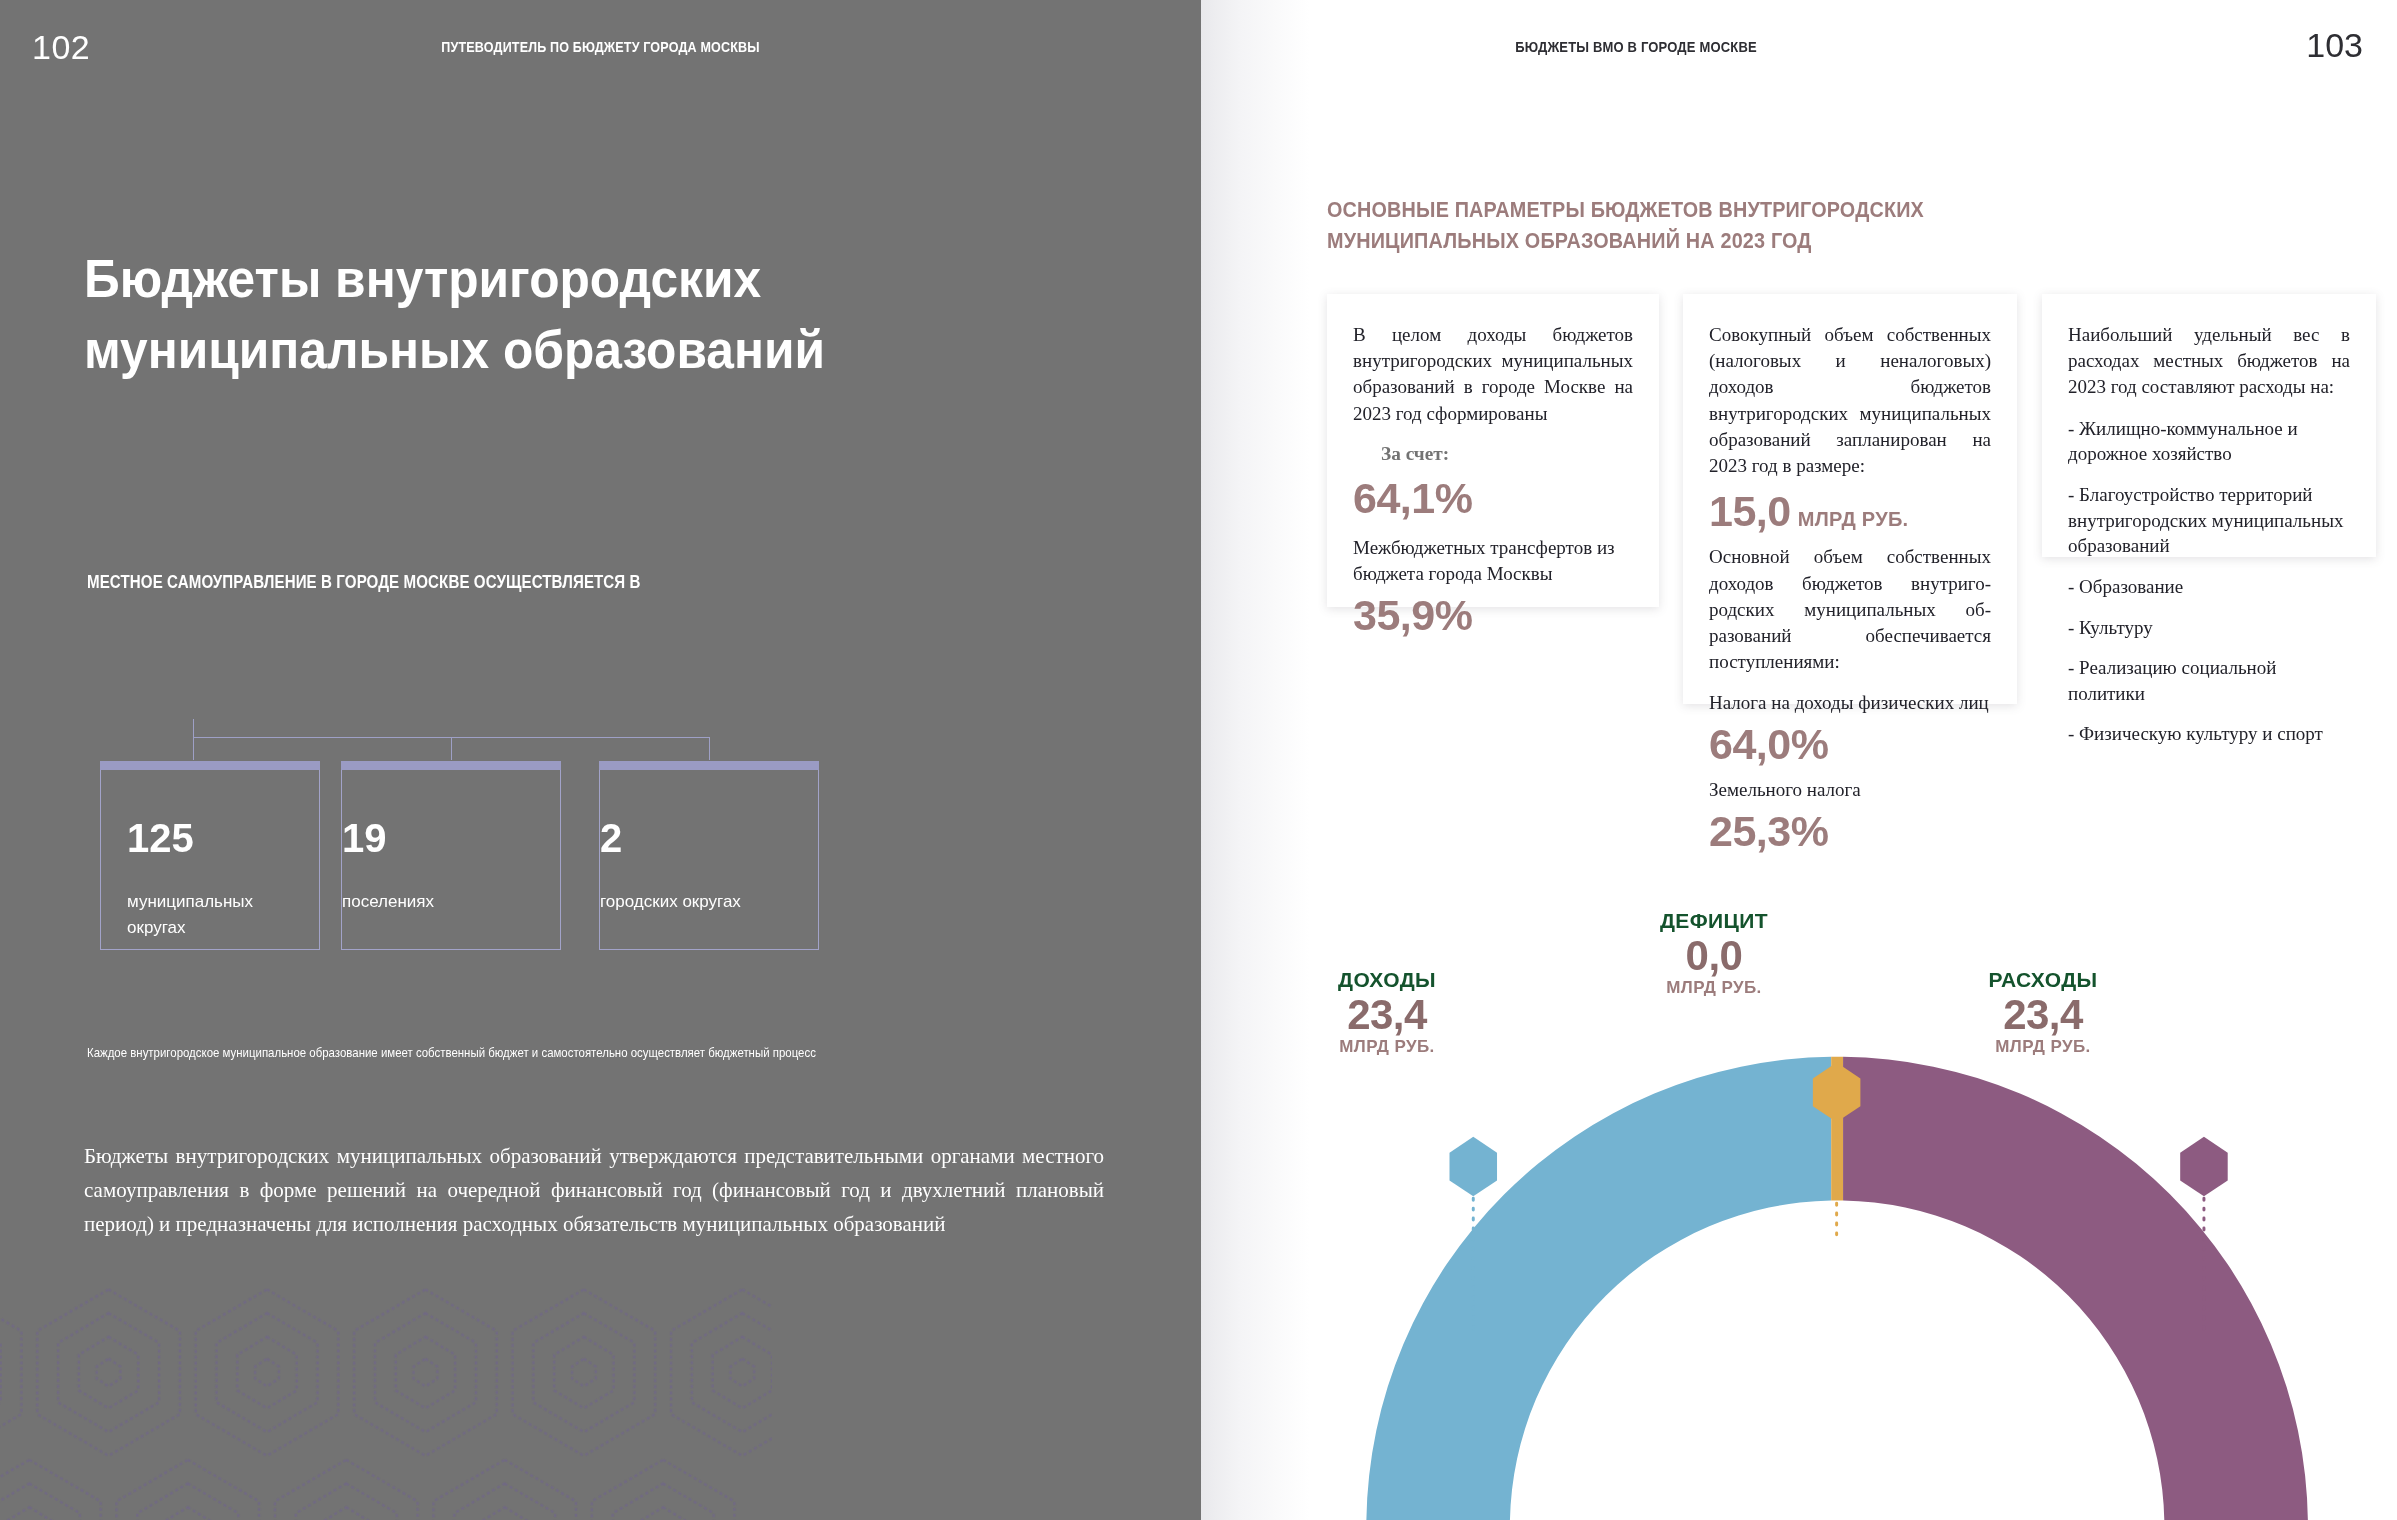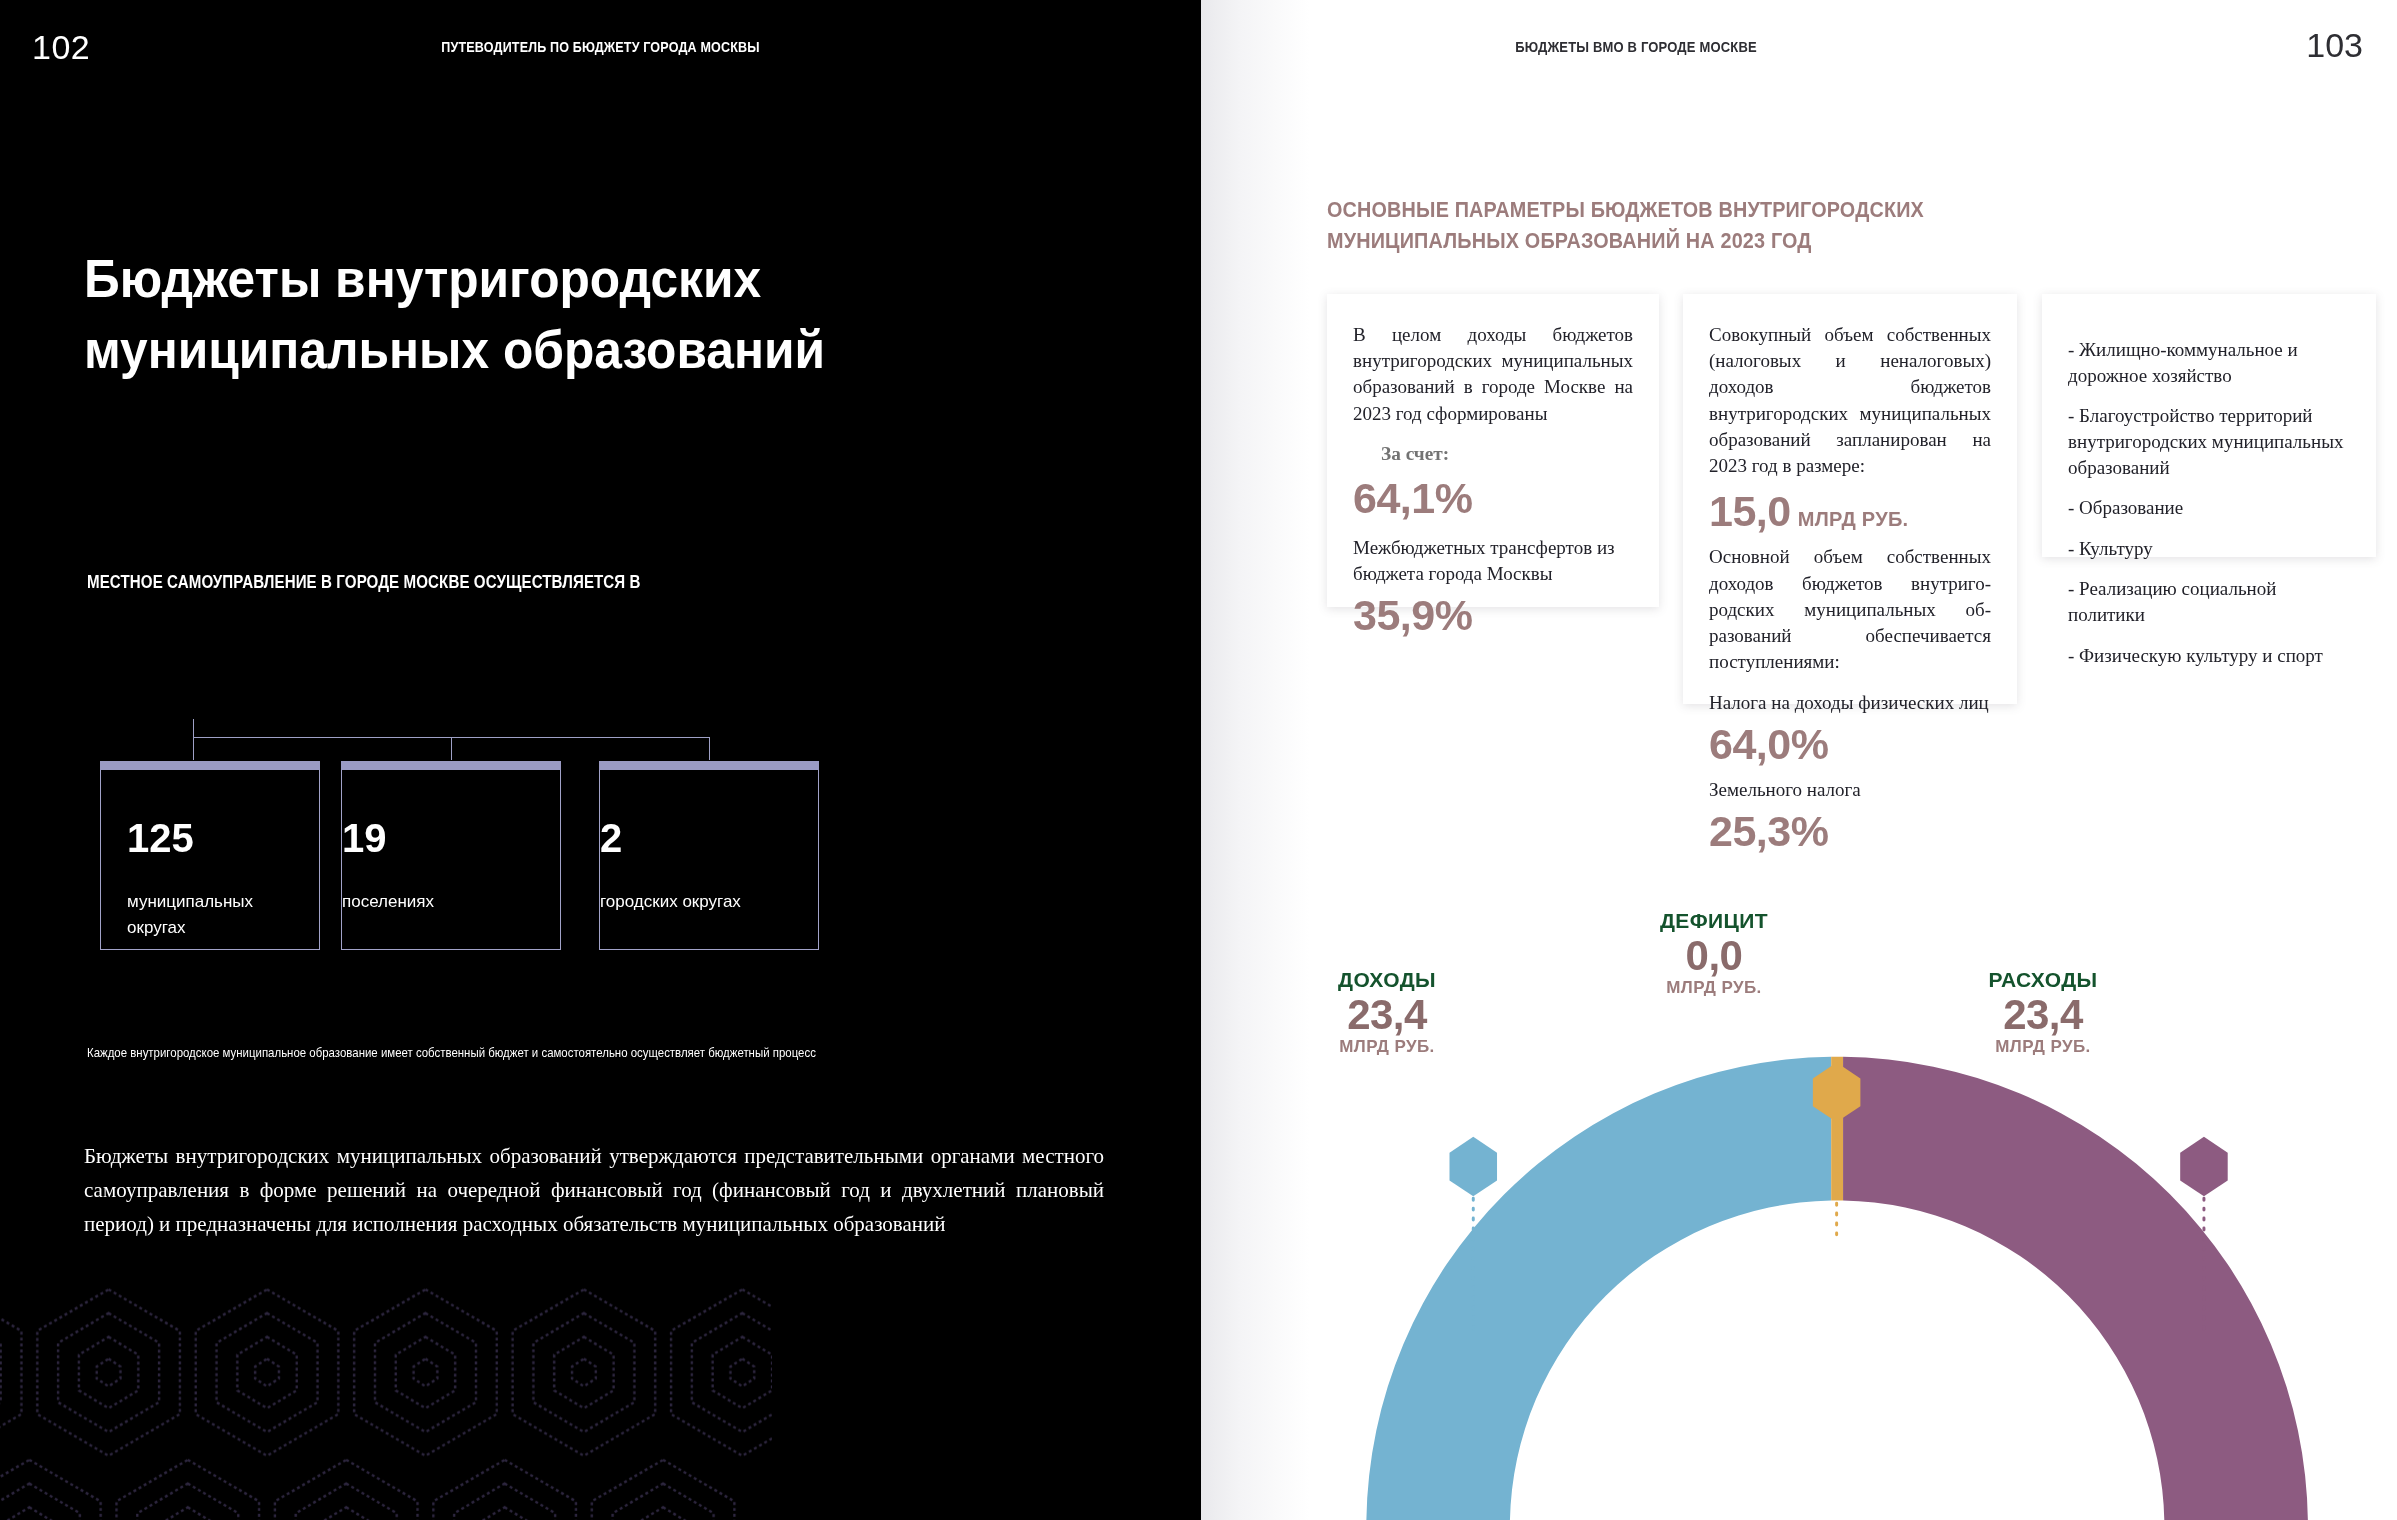--- a/index.html
+++ b/index.html
@@ -6,21 +6,21 @@
   html,body { width:2398px; height:1521px; overflow:hidden; }
   body {
     font-family:"Liberation Sans", sans-serif;
     background:#ffffff;
     position:relative;
   }
 
   
   .left-page{
     position:absolute; left:0; top:0; width:1201px; height:1521px;
-    background:#000000; overflow:hidden;
+    background:#737373; overflow:hidden;
   }
   .hex-deco{
     position:absolute; left:-40px; bottom:-119px; width:812px; height:416px;
     opacity:.55; pointer-events:none;
   }
   .lp-pagenum{
     position:absolute; left:32px; top:28px;
     font-family:"Liberation Sans Narrow","Liberation Sans",sans-serif;
     font-size:34px; color:#ffffff; font-weight:400; letter-spacing:0.5px;
   }
@@ -280,20 +280,21 @@
         <span>15,0</span><span class="unit">млрд руб.</span>
       </div>
       <div class="ctxt cgap-s">Основной объем собственных доходов бюджетов внутриго­родских  муниципальных об­разований  обеспечивается поступлениями:</div>
       <div class="ctxt noj cgap">Налога на доходы физических лиц</div>
       <div class="pct">64,0%</div>
       <div class="ctxt noj cgap-s">Земельного налога</div>
       <div class="pct">25,3%</div>
     </div>
 
     <div class="card k3">
+      <div class="ctxt">Наибольший удельный вес в расходах местных бюджетов на 2023 год составляют рас­ходы на:</div>
       <div class="bullet">- Жилищно-коммунальное и дорожное хозяйство</div>
       <div class="bullet">- Благоустройство террито­рий внутригородских муни­ципальных образований</div>
       <div class="bullet">- Образование</div>
       <div class="bullet">- Культуру</div>
       <div class="bullet">- Реализацию социальной политики</div>
       <div class="bullet">- Физическую культуру и спорт</div>
     </div>
   </div>
 
   <div class="chart">

